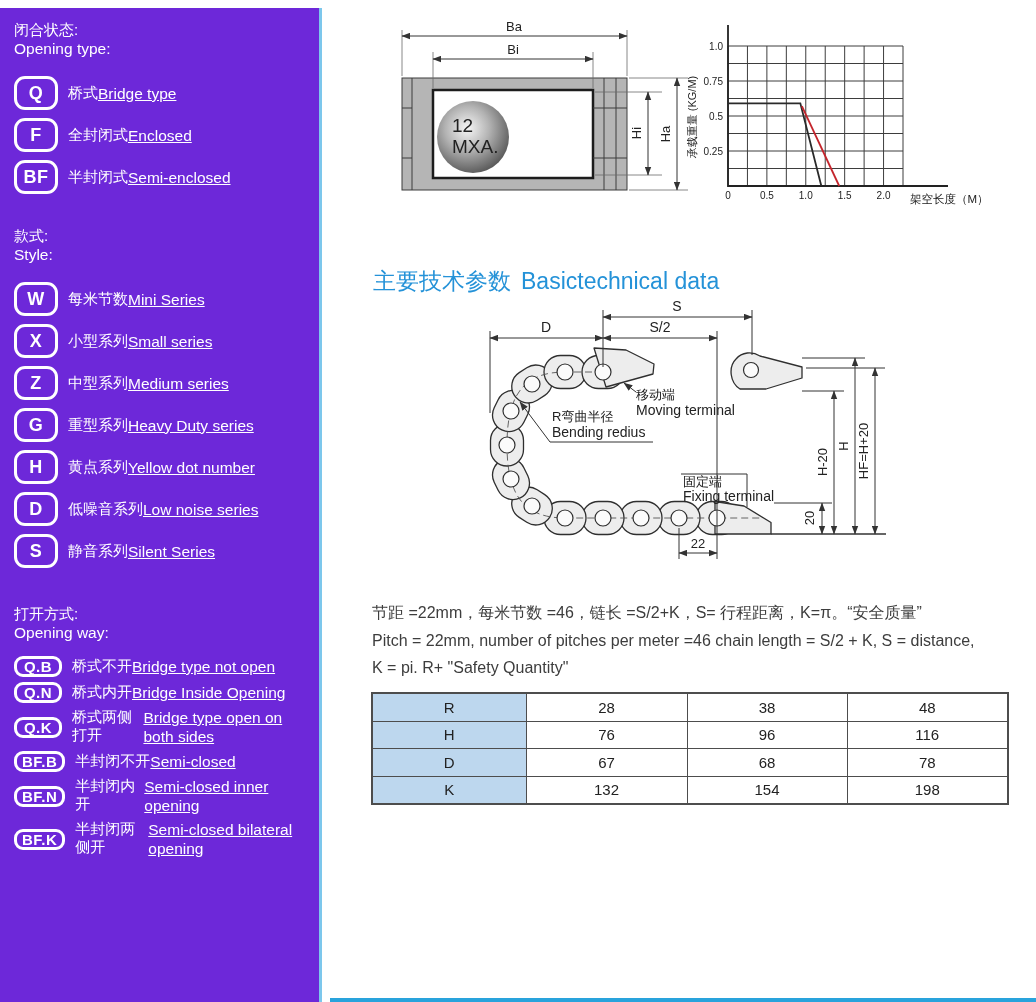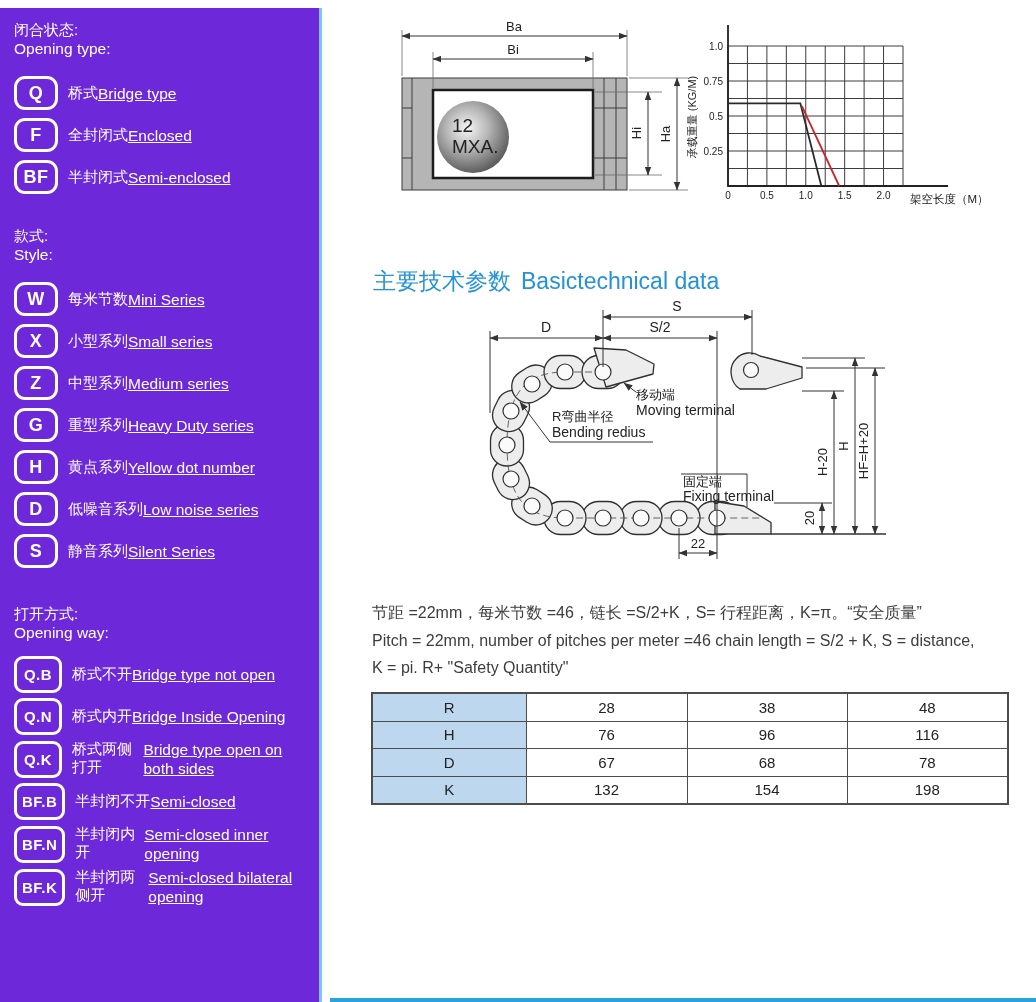--- a/index.html
+++ b/index.html
@@ -16,21 +16,21 @@
   .sb-item{display:flex;align-items:center;gap:10px;margin-bottom:8px;}
   .badge{display:inline-flex;align-items:center;justify-content:center;border:3px solid #fff;
          border-radius:11px;font-weight:700;font-size:18px;line-height:1;padding:5px 6px;
          min-width:26px;box-sizing:content-box;flex:0 0 auto;letter-spacing:.5px;}
   .itxt{display:flex;flex-direction:row;}
   .itxt .cn{font-size:15px;line-height:18px;}
   .itxt .en{font-size:15.5px;line-height:19px;text-decoration:underline;}
   .sb-sec-1{margin-top:32px;}
   .sb-sec-2{margin-top:36px;}
   .sb-sec-2 .sb-title{margin-bottom:14px;}
-  .sb-sec-2 .badge{font-size:15px;border-radius:9px;padding:8px 5px;min-width:32px;}
+  .sb-sec-2 .badge{font-size:15px;border-radius:9px;padding:0 5px;min-width:32px;}
   .sb-sec-2 .sb-item{margin-bottom:5px;}
 
   
   .cross-section{position:absolute;left:390px;top:10px;width:300px;height:200px;}
   .load-chart{position:absolute;left:680px;top:5px;width:356px;height:215px;}
   .sec-title{position:absolute;left:373px;top:266px;font-size:23px;color:#2492d8;white-space:nowrap;}
   .sec-title .cnp{margin-right:10px;}
   .chain{position:absolute;left:370px;top:295px;width:540px;height:310px;}
   .notes{position:absolute;left:372px;top:599px;width:660px;color:#3d3d3d;font-size:16px;line-height:27.5px;}
   .spec-table{position:absolute;left:371px;top:692px;width:636px;border-collapse:collapse;

